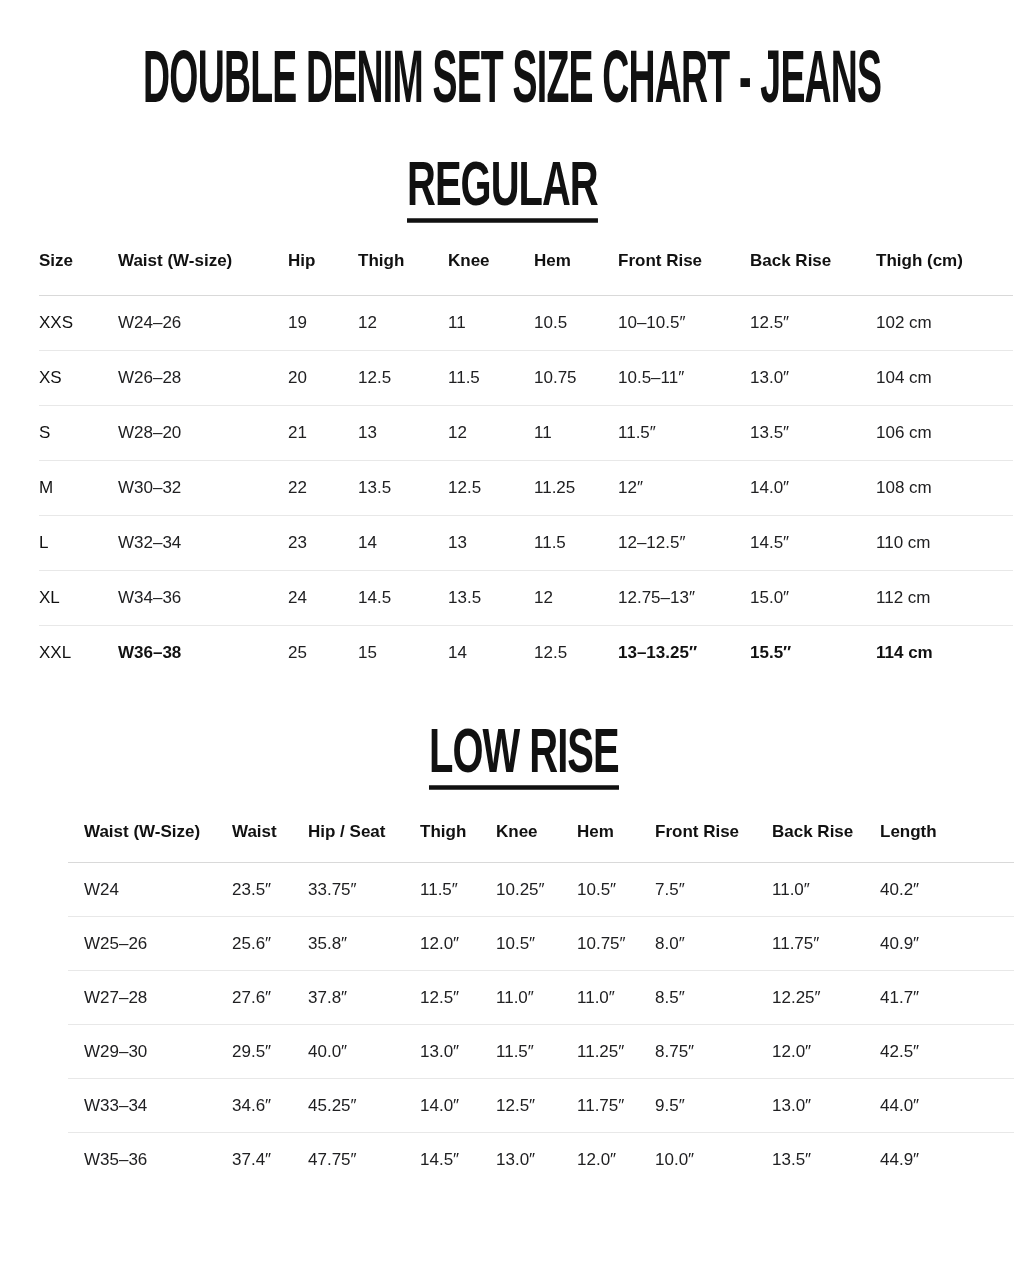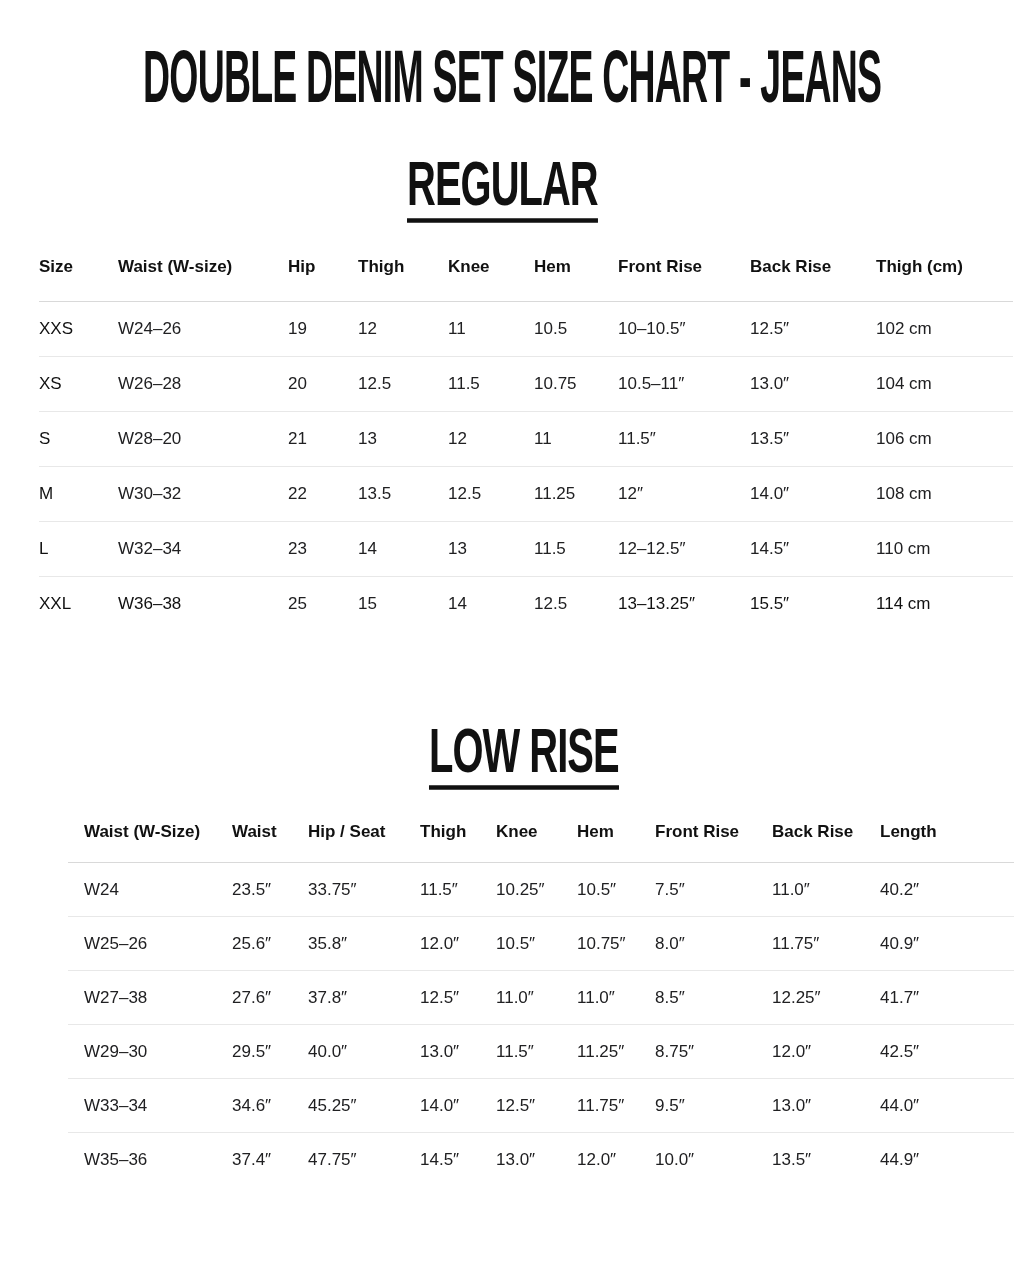--- a/index.html
+++ b/index.html
@@ -41,21 +41,21 @@
   .lowrise-wrap { top: 731px; }
   .lowrise-wrap .cond { position: relative; left: 12px; }
 
   
   table {
     position: absolute;
     border-collapse: collapse;
     table-layout: fixed;
     font-size: 17px;
   }
-  #regular-table { left: 39px; top: 255px; width: 974px; }
+  #regular-table { left: 39px; top: 249px; width: 974px; }
   #lowrise-table { left: 68px; top: 820px; width: 946px; }
 
   th {
     text-align: left;
     font-weight: 700;
     color: #111111;
     padding: 2px 4px 24px 0;
     border-bottom: 1px solid #d9d9d9;
     vertical-align: top;
     white-space: nowrap;
@@ -65,21 +65,21 @@
   td {
     height: 55px;
     padding: 0 4px 0 0;
     vertical-align: middle;
     border-bottom: 1px solid #e8e8e8;
     color: #202022;
     white-space: nowrap;
   }
   #lowrise-table td { height: 54px; }
   tbody tr:last-child td { border-bottom: none; }
-  td.bold { font-weight: 400; color: #111111; }
+  td.bold { font-weight: 700; color: #111111; }
   #regular-table td.size-label { font-weight: 400; color: #111111; }
   #lowrise-table th.first, #lowrise-table td.first { padding-left: 16px; }
 </style>
 </head>
 <body>
 
 <div class="page">
 
   <div class="heading-wrap sub-wrap regular-wrap">
     <span class="cond">REGULAR</span>
@@ -164,20 +164,31 @@
           <td>W32–34</td>
           <td>23</td>
           <td>14</td>
           <td>13</td>
           <td>11.5</td>
           <td>12–12.5″</td>
           <td>14.5″</td>
           <td>110 cm</td>
         </tr>
         <tr>
+          <td class="size-label">XL</td>
+          <td>W34–36</td>
+          <td>24</td>
+          <td>14.5</td>
+          <td>13.5</td>
+          <td>12</td>
+          <td>12.75–13″</td>
+          <td>15.0″</td>
+          <td>112 cm</td>
+        </tr>
+        <tr>
           <td class="size-label">XXL</td>
           <td class="bold">W36–38</td>
           <td>25</td>
           <td>15</td>
           <td>14</td>
           <td>12.5</td>
           <td class="bold">13–13.25″</td>
           <td class="bold">15.5″</td>
           <td class="bold">114 cm</td>
         </tr>
@@ -230,21 +241,21 @@
           <td>25.6″</td>
           <td>35.8″</td>
           <td>12.0″</td>
           <td>10.5″</td>
           <td>10.75″</td>
           <td>8.0″</td>
           <td>11.75″</td>
           <td>40.9″</td>
         </tr>
         <tr>
-          <td class="first">W27–38</td>
+          <td class="first">W27–28</td>
           <td>27.6″</td>
           <td>37.8″</td>
           <td>12.5″</td>
           <td>11.0″</td>
           <td>11.0″</td>
           <td>8.5″</td>
           <td>12.25″</td>
           <td>41.7″</td>
         </tr>
         <tr>

